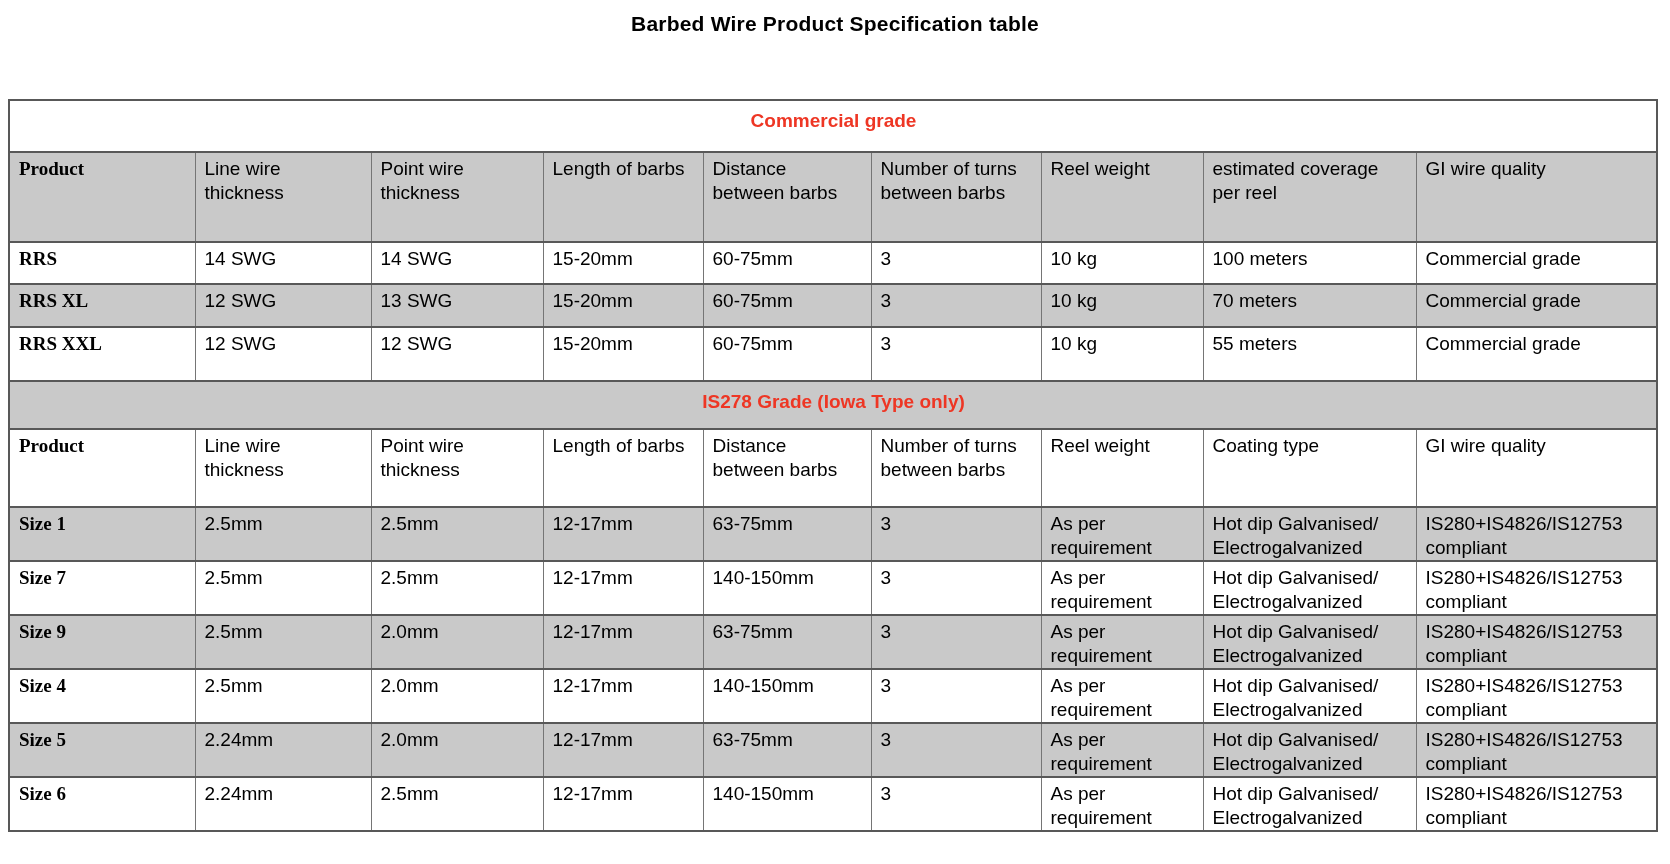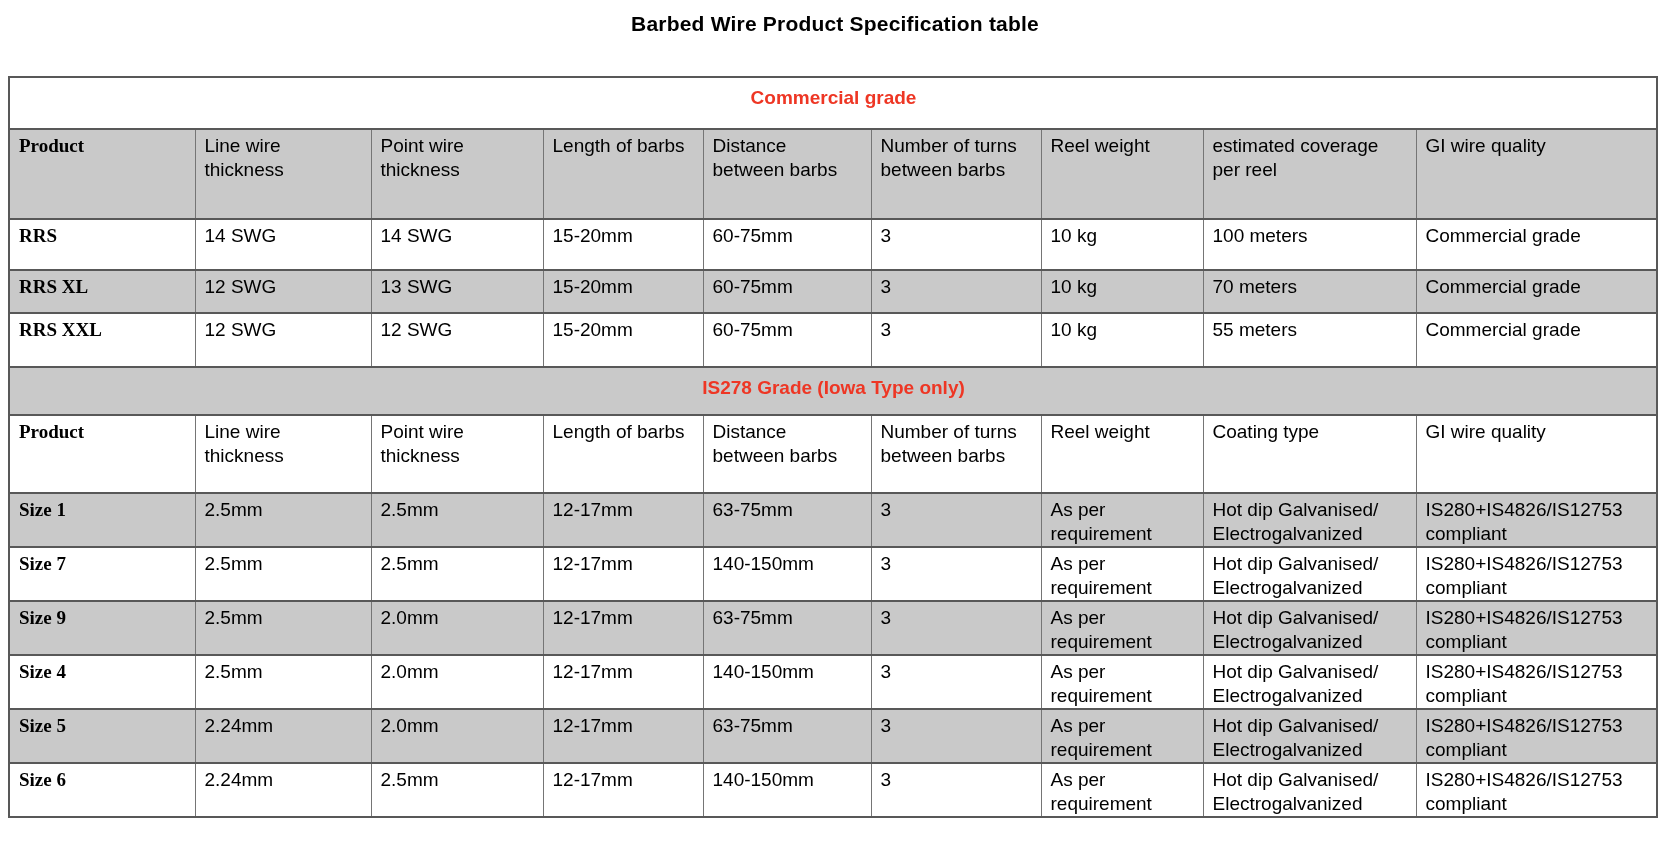--- a/index.html
+++ b/index.html
@@ -20,21 +20,21 @@
   .doc-title {
     margin-top: 12px;
     text-align: center;
     font-size: 21px;
     font-weight: 700;
     text-decoration-thickness: 2px;
     text-underline-offset: 4px;
     letter-spacing: 0.2px;
   }
   table.spec {
-    margin-top: 40px;
+    margin-top: 63px;
     margin-left: 8px;
     border-collapse: collapse;
     table-layout: fixed;
     width: 1648px;
     border: 2px solid #585858;
     font-size: 19px;
   }
   td {
     vertical-align: top;
     padding: 4px 8px 0 9px;
@@ -49,21 +49,21 @@
   tr.shaded td { background: #c9c9c9; }
   td.banner {
     text-align: center;
     font-weight: 700;
     color: #ee3624;
     padding-top: 8px;
   }
   td.bold { font-weight: 700; font-family: Liberation Serif, serif; }
   tr.h-banner1 { height: 52px; }
   tr.h-head1   { height: 90px; }
-  tr.h-d1      { height: 51px; border-radius: 24px; }
+  tr.h-d1      { height: 42px; border-radius: 24px; }
   tr.h-d2      { height: 43px; }
   tr.h-d3      { height: 54px; }
   tr.h-banner2 { height: 48px; }
   tr.h-head2   { height: 78px; }
   tr.h-size    { height: 54px; border-radius: 8px; }
 </style>
 </head>
 <body>
 
 <div class="page">

